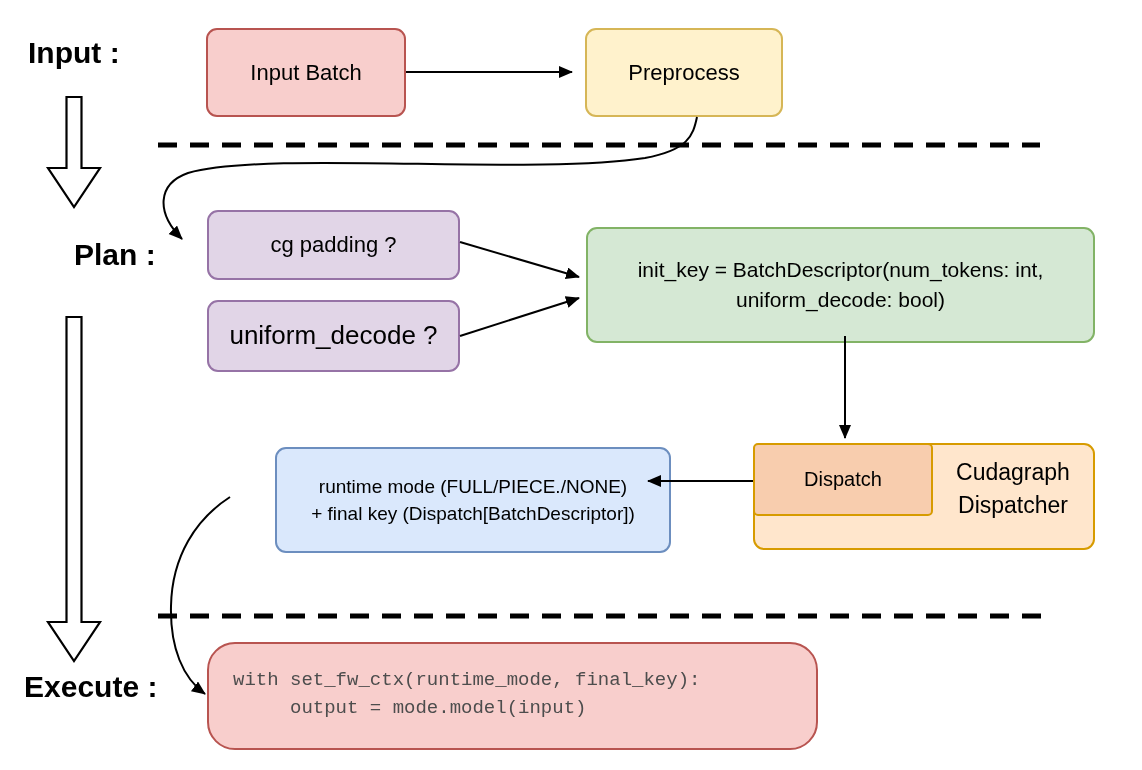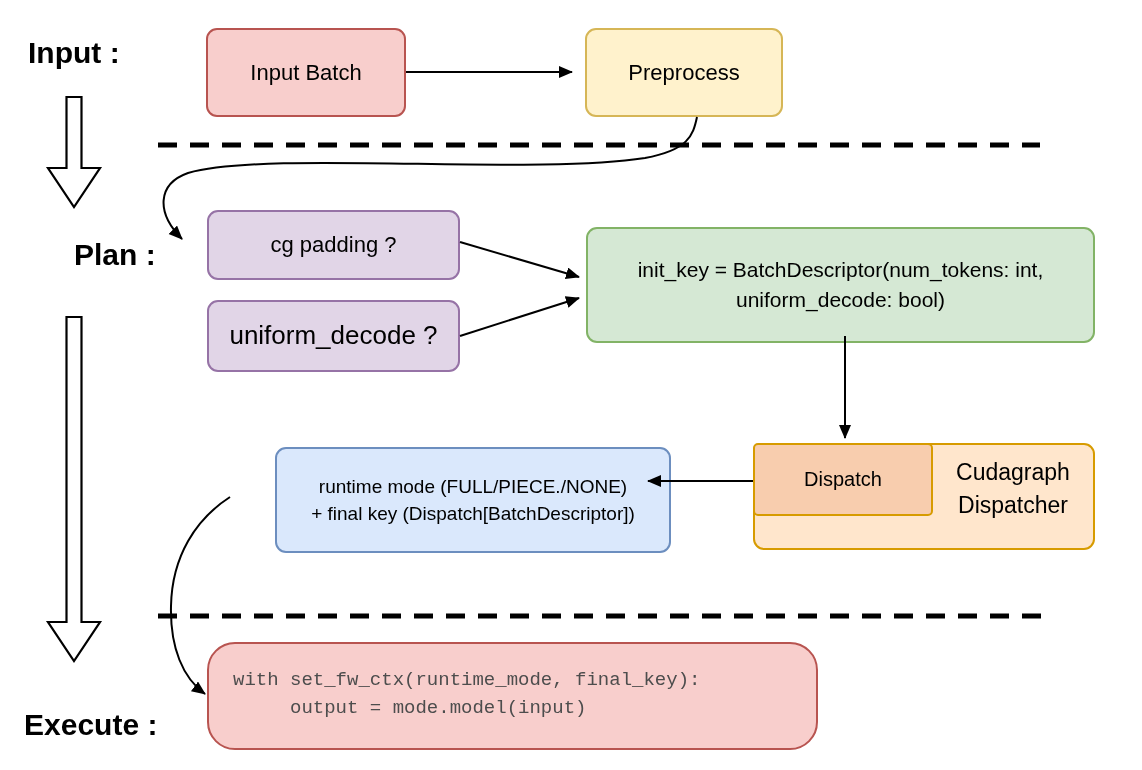--- a/index.html
+++ b/index.html
@@ -43,21 +43,21 @@
   .code-line{white-space:pre;}
   #arrow-layer{position:absolute;left:0;top:0;pointer-events:none;}
 </style>
 </head>
 <body>
 
 <div id="canvas">
 
   <div class="stage-label" style="left:28px;top:36px;">Input :</div>
   <div class="stage-label" style="left:38px;top:238px;margin-left:36px;">Plan :</div>
-  <div class="stage-label" style="left:24px;top:708px;">Execute :</div>
+  <div class="stage-label" style="left:24px;top:670px;">Execute :</div>
 
   <div class="node red" id="input-batch">
     <span>Input Batch</span>
   </div>
 
   <div class="node purple" id="cg-padding">
     <span>cg padding ?</span>
   </div>
 
   <div class="node yellow" id="preprocess">

